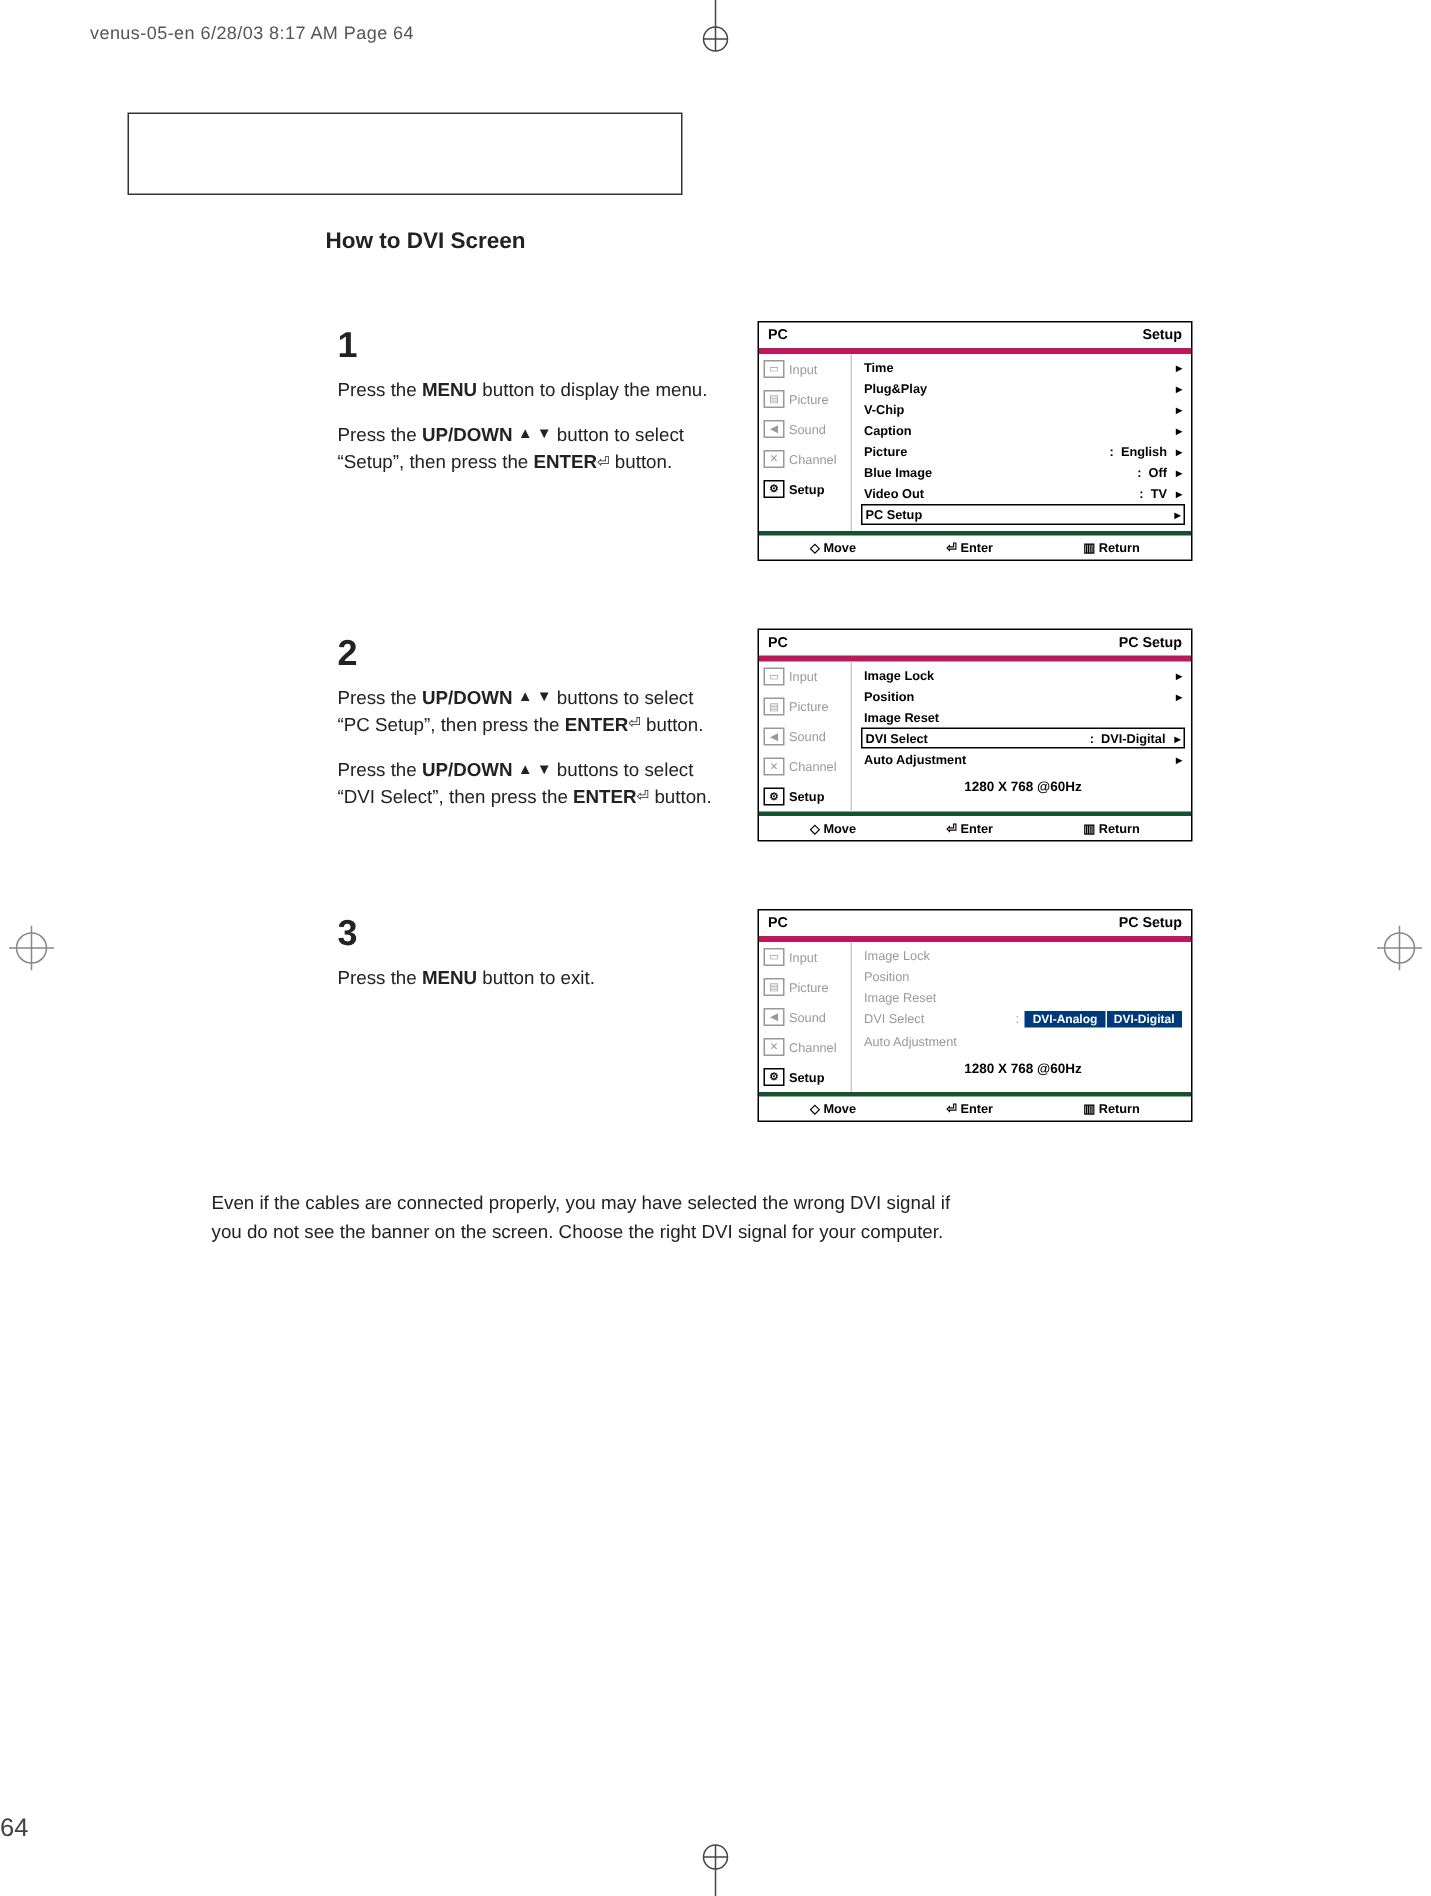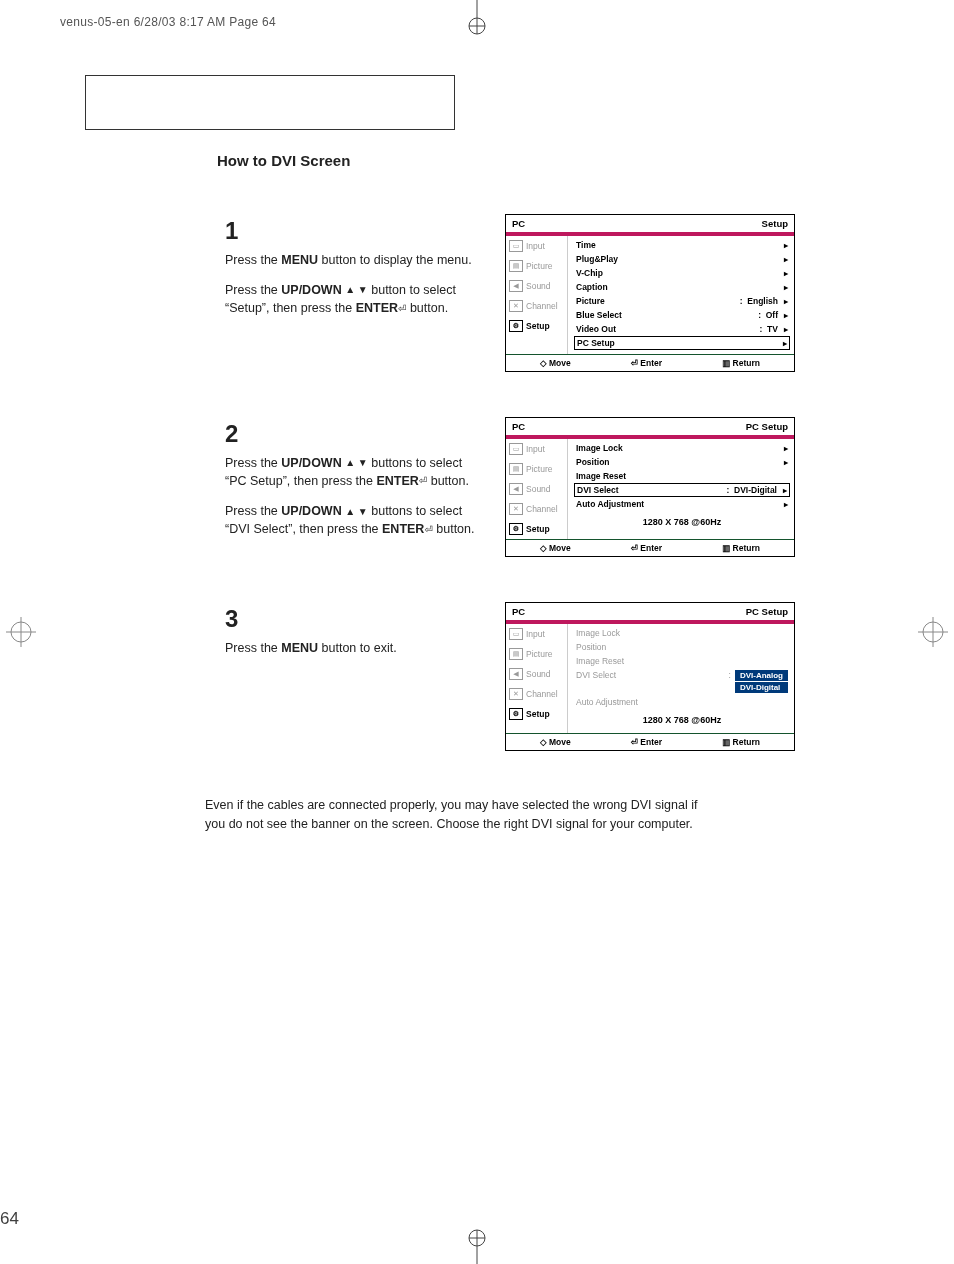--- a/index.html
+++ b/index.html
@@ -82,21 +82,21 @@
     font-weight: bold;
     margin-bottom: 2px;
   }
   .step-text b { font-weight: bold; }
   .step-text .enter-icon, .step-text .arrow-icon {
     display: inline-block;
     font-size: 10px;
     vertical-align: middle;
   }
   .note {
-    margin-left: 120px;
+    margin-left: 56px;
     width: 500px;
     font-size: 12.5px;
     line-height: 1.55;
     color: #222;
     margin-top: 30px;
   }
   .page-num {
     position: absolute;
     bottom: 35px;
     left: 0; right: 0;
@@ -167,36 +167,36 @@
     padding: 1px 2px;
   }
   .osd-row.dim { color: #999; font-weight: normal; }
   .osd-res {
     text-align: center;
     font-weight: bold;
     font-size: 9px;
     padding: 6px 0 4px;
   }
   .osd-footer {
-    border-top: 1px solid #14532d;
+    border-top: 3px solid #14532d;
     display: flex;
     justify-content: space-around;
     padding: 3px 4px;
     font-size: 8.5px;
     font-weight: bold;
   }
   .osd-option-box {
     background:#003a7a; color:#fff;
     padding:1px 5px; font-weight:bold;
     font-size:8px;
     display:inline-block;
     min-width:50px;
   }
   .osd-option-col {
-    display:flex; flex-direction:column; gap:1px;
+    display:flex; gap:1px;
   }
 
   .para { margin-bottom: 12px; }
 </style>
 </head>
 <body>
 
 <div class="print-header">venus-05-en  6/28/03 8:17 AM  Page 64</div>
 
 <svg class="crop-mark-top" viewBox="0 0 40 36">
@@ -285,21 +285,21 @@
                   <span>Caption</span>
                   <span class="val">
                     <span class="arrow-r">▸</span>
                   </span>
                 </div>
                 <div class="osd-row ">
                   <span>Picture</span>
                   <span class="val">: &nbsp;English<span class="arrow-r">▸</span></span>
                 </div>
                 <div class="osd-row ">
-                  <span>Blue Select</span>
+                  <span>Blue Image</span>
                   <span class="val">: &nbsp;Off<span class="arrow-r">▸</span></span>
                 </div>
                 <div class="osd-row ">
                   <span>Video Out</span>
                   <span class="val">: &nbsp;TV<span class="arrow-r">▸</span></span>
                 </div>
                 <div class="osd-row hl">
                   <span>PC Setup</span>
                   <span class="val">
                     <span class="arrow-r">▸</span>

